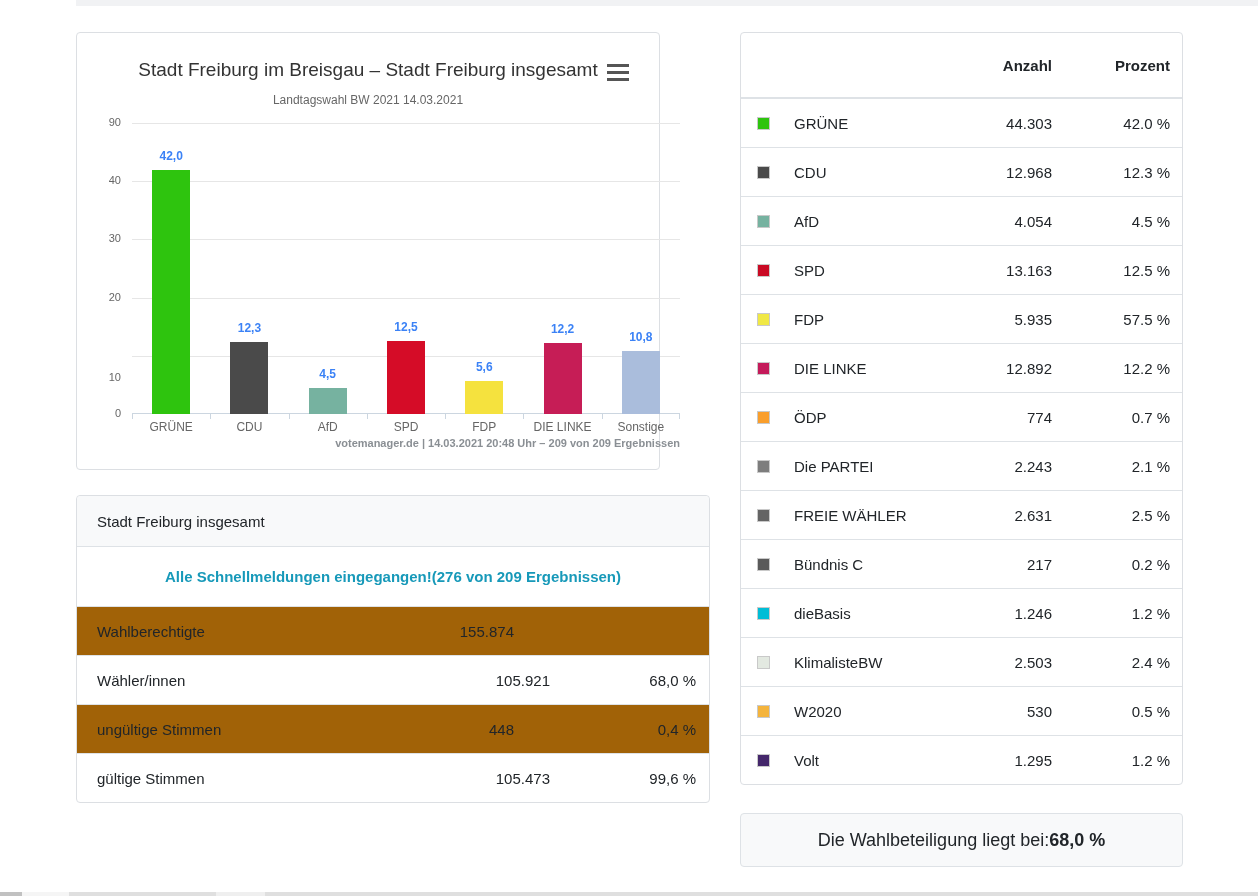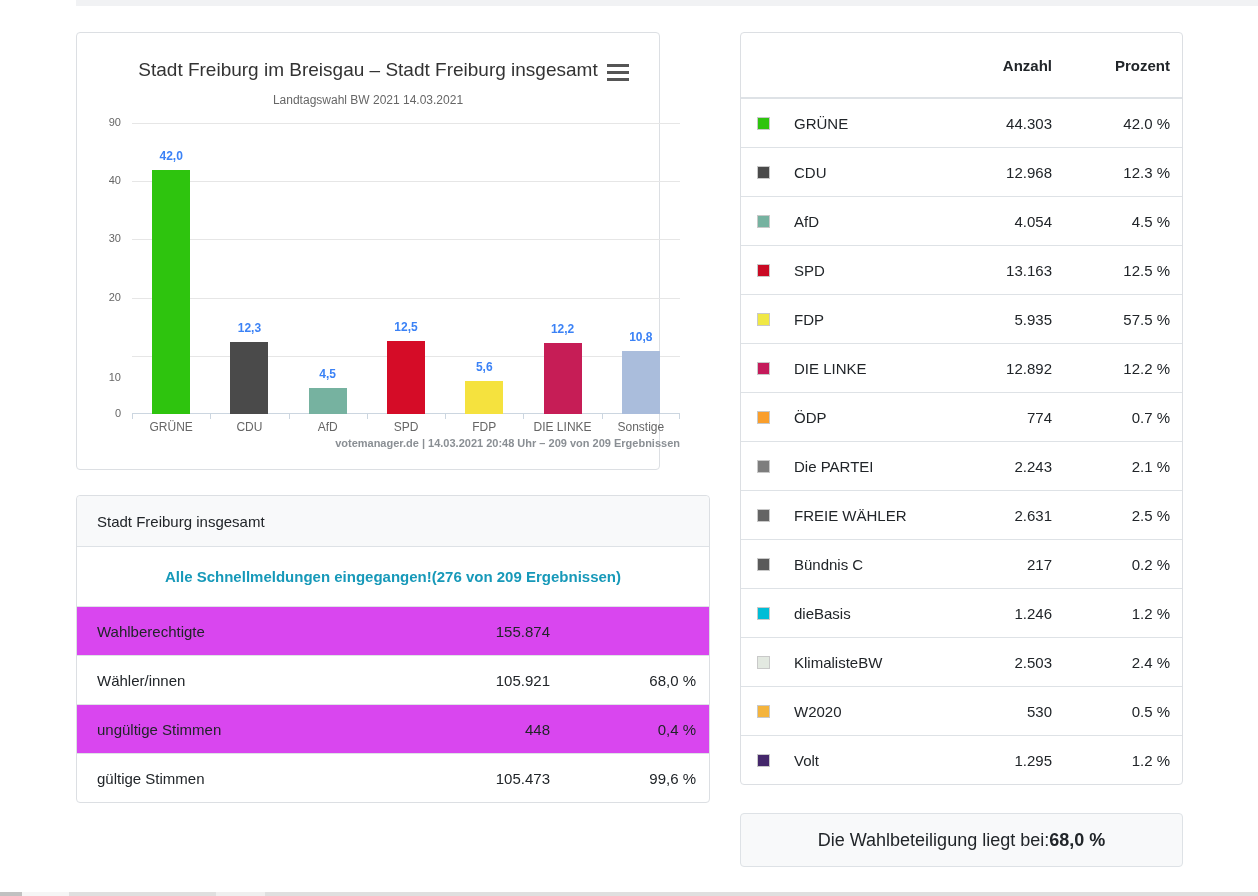--- a/index.html
+++ b/index.html
@@ -32,21 +32,21 @@
   .ytick{position:absolute;right:0;width:44px;text-align:right;font-size:11px;color:#666;}
   #x-labels{position:absolute;left:55px;top:387px;width:548px;display:flex;}
   .xlabel{flex:1;text-align:center;font-size:12px;color:#666;}
   .chart-footer{position:absolute;left:55px;top:404px;width:548px;text-align:right;font-size:11px;font-weight:bold;color:#8a8f94;}
 
   
   #summary-card{left:76px;top:495px;width:634px;}
   .summary-header{height:50px;display:flex;align-items:center;padding-left:20px;background:#f8f9fa;border-bottom:1px solid #dee2e6;font-size:15px;border-radius:4px 4px 0 0;}
   .summary-message{height:59px;display:flex;flex-direction:row;align-items:center;justify-content:center;font-size:15px;font-weight:bold;line-height:1.6;}
   .s-row{display:flex;align-items:center;height:49px;border-top:1px solid #dee2e6;font-size:15px;padding:0 13px 0 20px;box-sizing:border-box;}
-  .s-row.stripe{background:#d946ef;}
+  .s-row.stripe{background:#a16207;gap:36px;}
   .s-label{flex:1;}
   .s-anzahl{width:170px;text-align:right;}
   .s-prozent{width:146px;text-align:right;}
 
   
   #results-card{left:740px;top:32px;width:443px;}
   .r-head{display:flex;align-items:center;height:64px;font-size:15px;font-weight:bold;padding:0 12px 0 16px;border-bottom:2px solid #dee2e6;}
   .r-row{display:flex;align-items:center;height:48px;font-size:15px;padding:0 12px 0 16px;border-top:1px solid #dee2e6;}
   .r-row:first-child{border-top:none;}
   .swatch{width:13px;height:13px;border:1px solid #c9c9c9;margin-right:24px;flex:none;box-sizing:border-box;}

